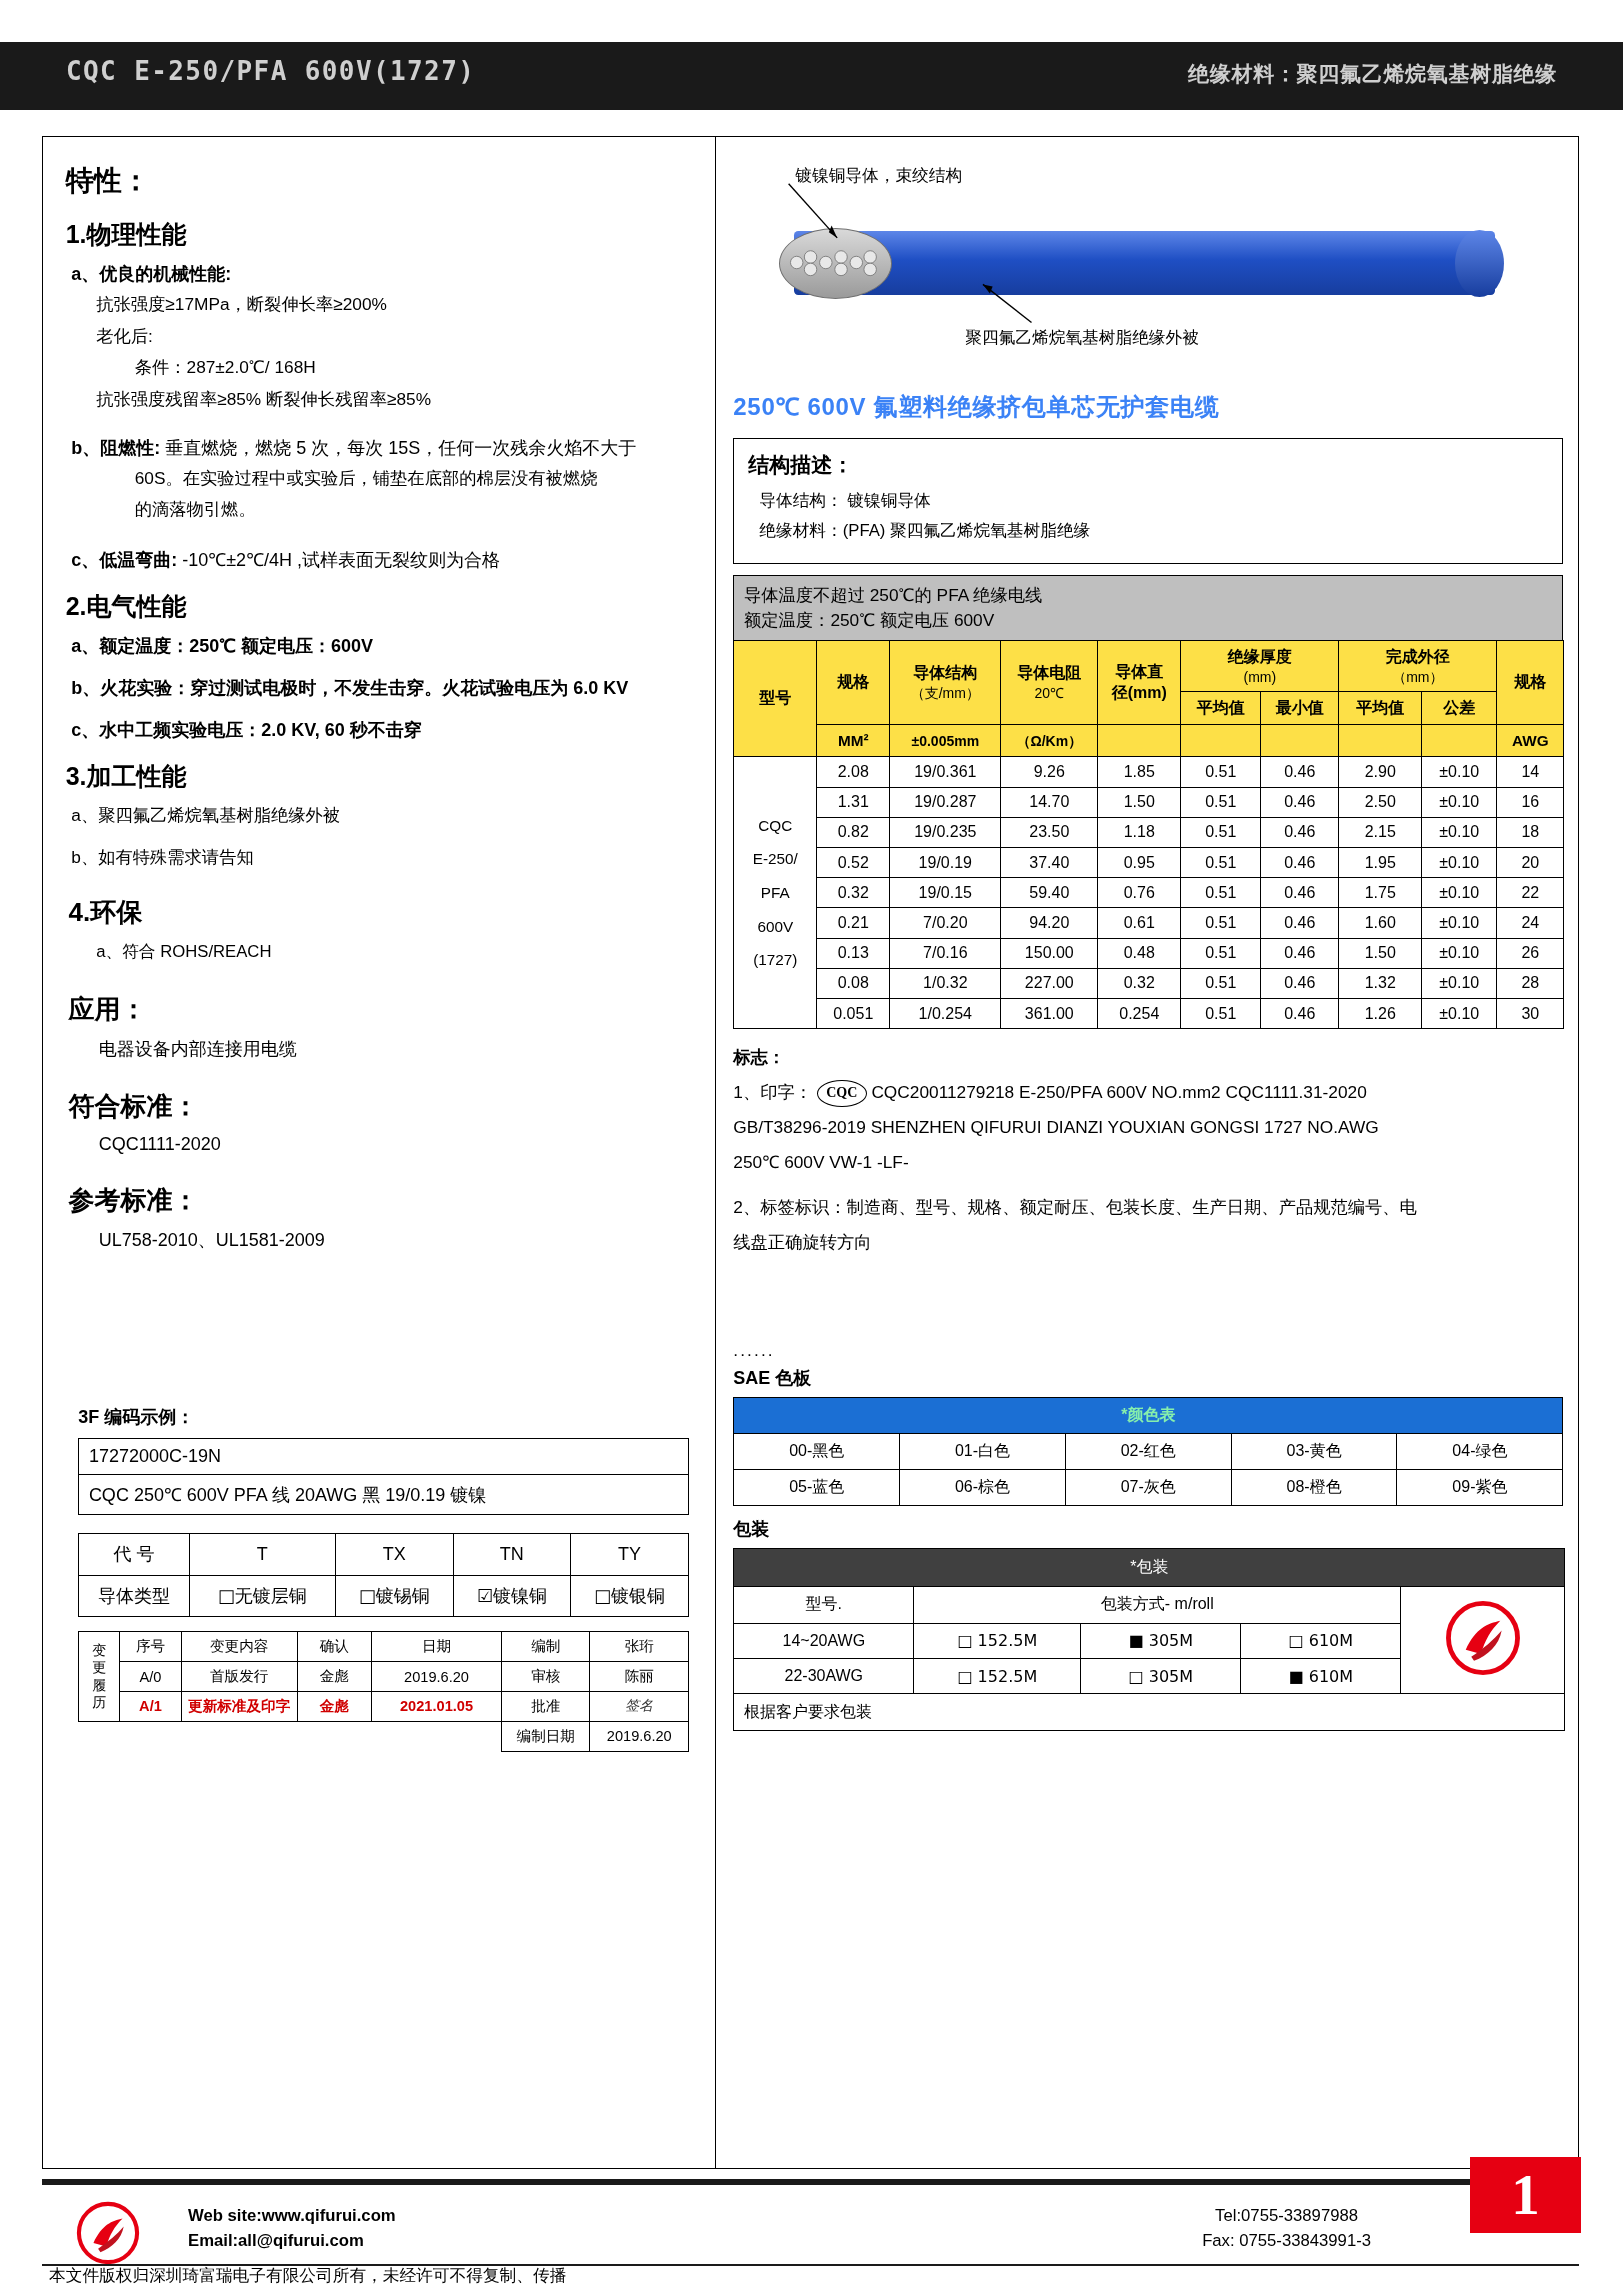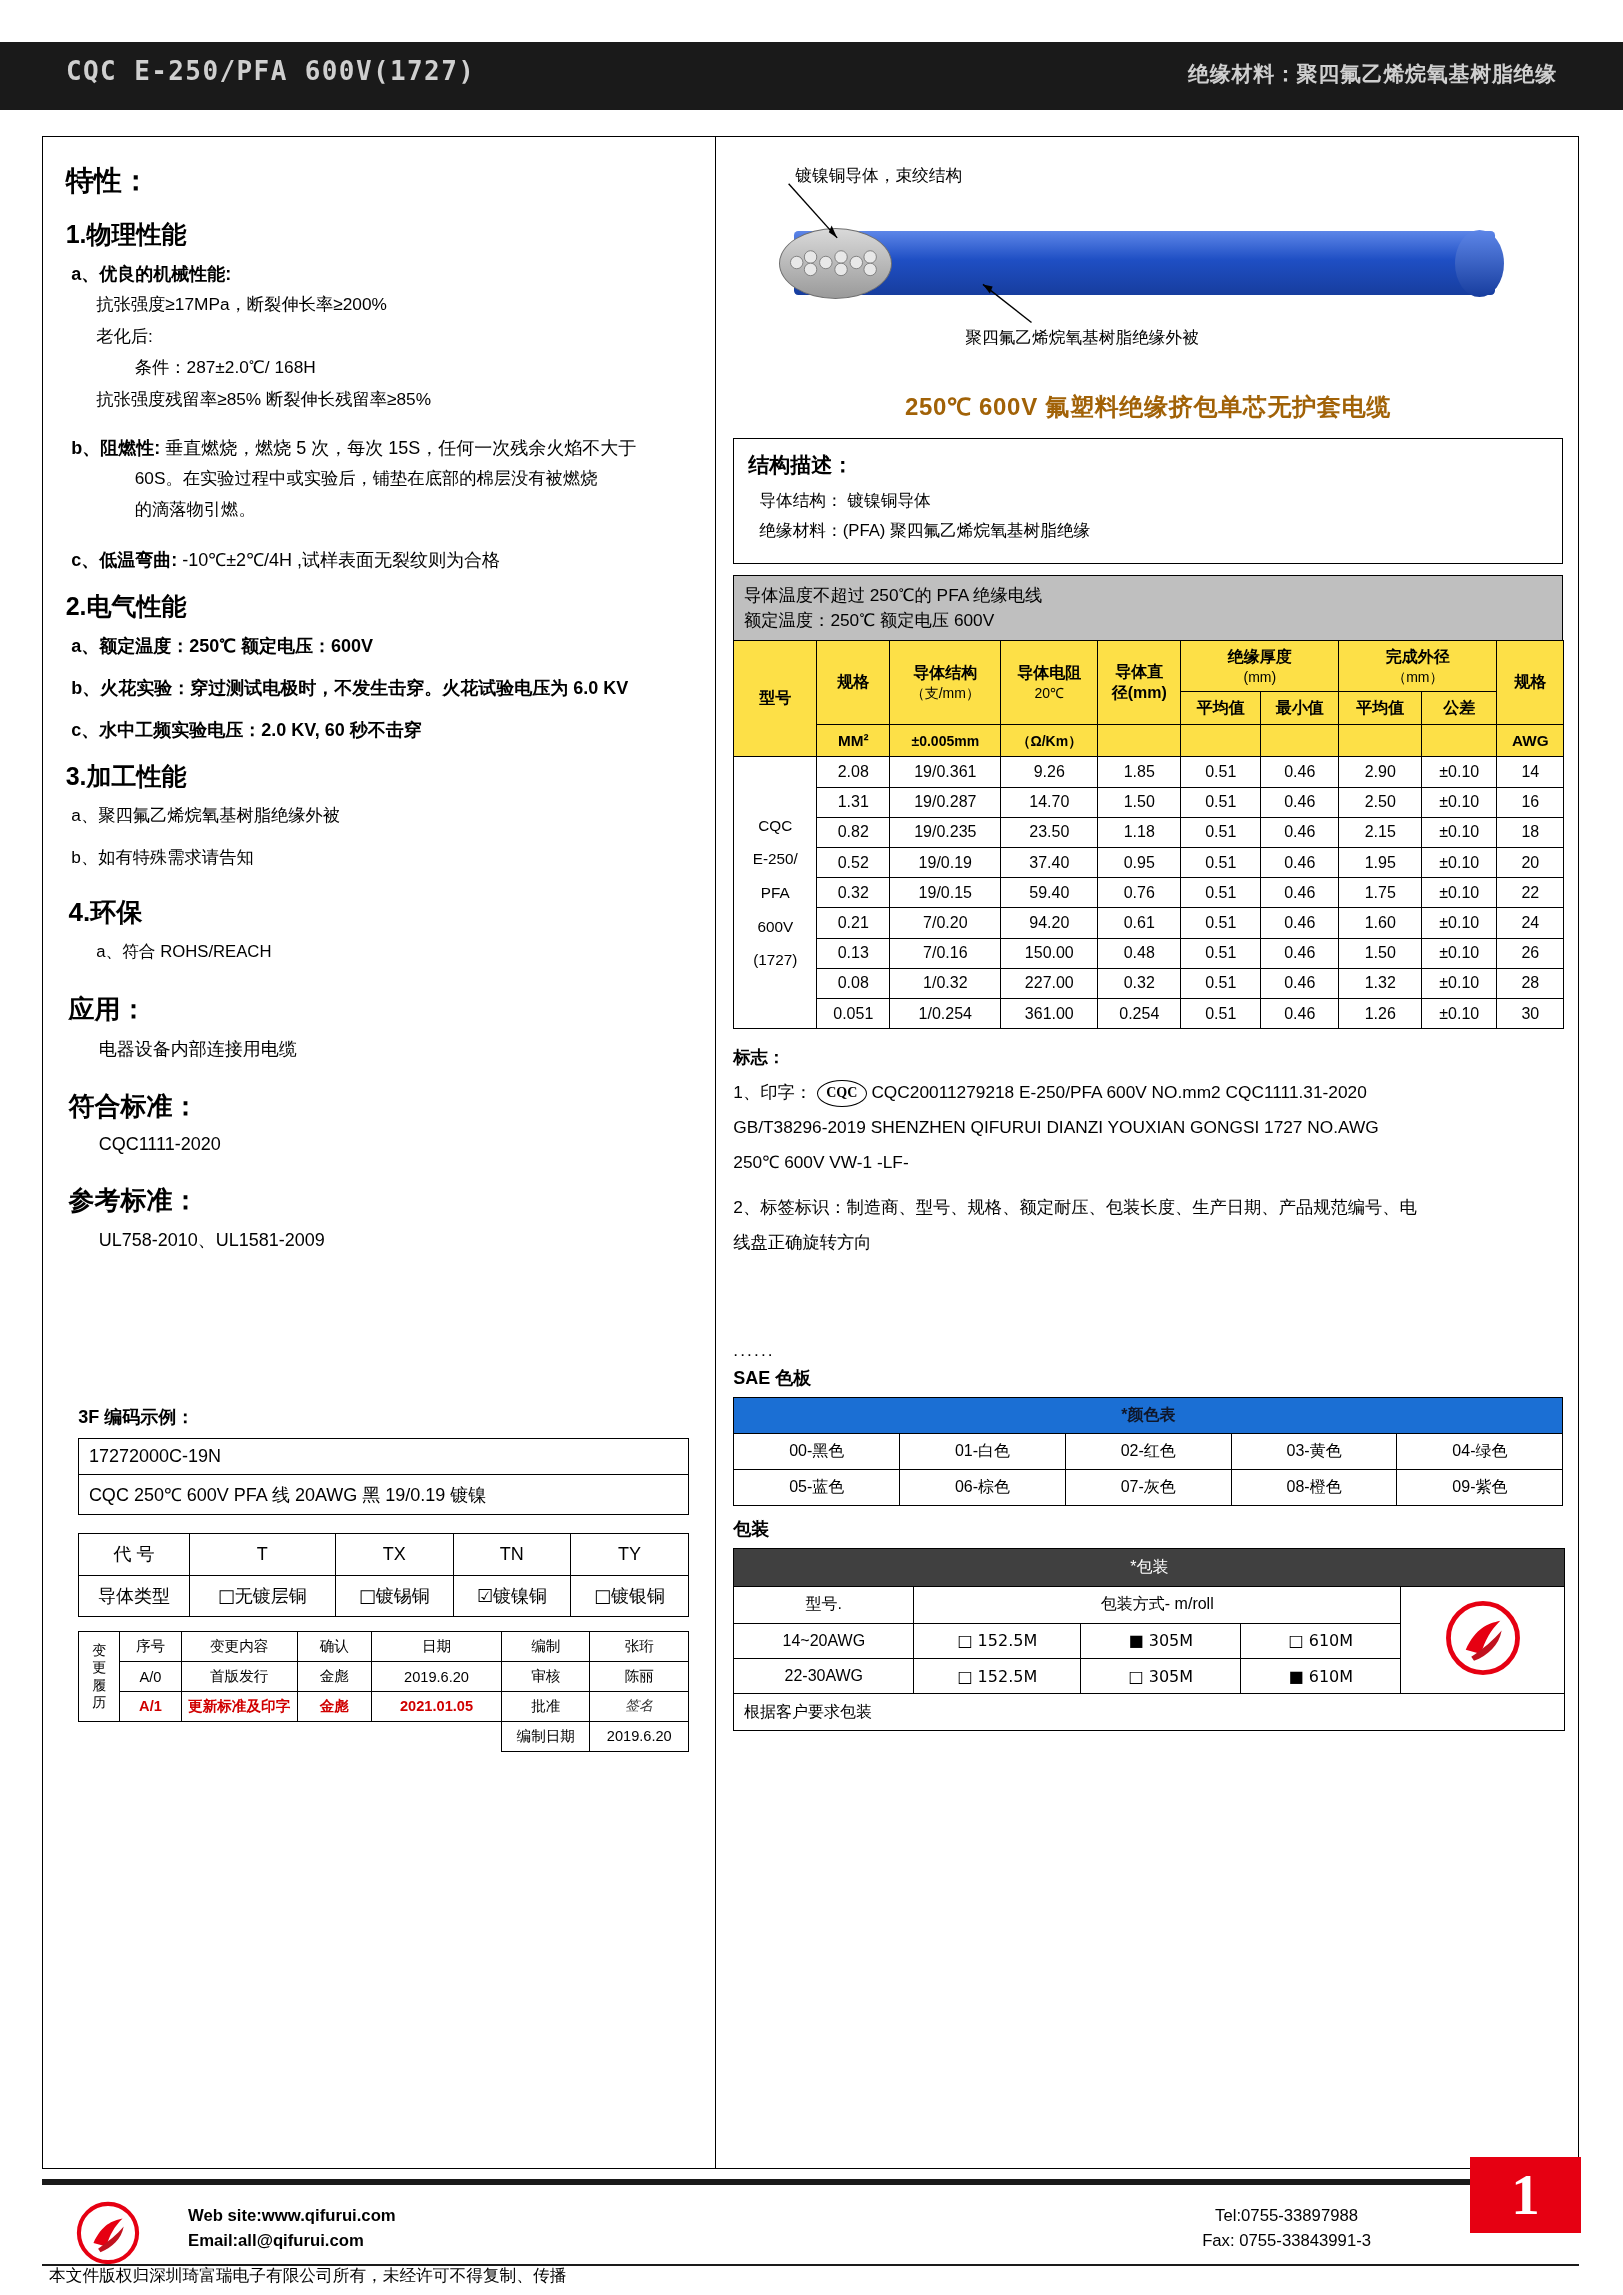--- a/index.html
+++ b/index.html
@@ -117,21 +117,21 @@
     position:absolute;left:54px;top:87px;width:97px;height:39px;
   }
   .cable-tip{
     position:absolute;left:722px;top:74px;width:49px;height:67px;
     background:linear-gradient(180deg,#5d86e8,#173d9e);
     border-radius:50%/50%;
   }
   .arrow-svg{position:absolute;left:0;top:0;width:826px;height:229px;}
 
   .blue-title{
-    text-align:center;color:#a16207;font-size:24px;font-weight:bold;
+    color:#3b82f6;font-size:24px;font-weight:bold;
     margin:4.2px 0 15.3px 0;letter-spacing:0.7px;
   }
 
   .struct-box{
     border:0.7px solid #000;padding:11px 14px 14px 14px;margin-bottom:11px;
   }
   .struct-box h3{font-size:21px;margin:1.4px 0 9.7px 0;font-weight:bold;}
   .struct-box p{font-size:16.7px;margin:7px 0 7px 11px;}
 
   
@@ -159,21 +159,21 @@
     font-family:"Liberation Serif",serif;
   }
 
   .dots{font-size:17.3px;margin-top:83px;letter-spacing:2.1px;}
   .sae{font-size:18px;font-weight:bold;margin:5.6px 0 7px 0;}
 
   table.color{
     border-collapse:collapse;width:830px;font-size:16px;table-layout:fixed;
   }
   table.color td{border:0.7px solid #000;text-align:center;padding:7px 1.4px;}
-  table.color .chead{background:#1b6fd4;color:#0f172a;font-weight:bold;}
+  table.color .chead{background:#1b6fd4;color:#86efac;font-weight:bold;}
 
   .pack-t{font-size:18px;font-weight:bold;margin:11px 0 7px 0;}
   table.pack{
     border-collapse:collapse;width:830px;font-size:16px;table-layout:fixed;
   }
   table.pack td{border:0.7px solid #000;text-align:center;padding:7.6px 2.8px;}
   table.pack .phead{background:#404040;color:#fff;font-weight:normal;}
   table.pack .note{text-align:left;padding-left:9.7px;}
   .logo-cell{background:#fff;}
 

